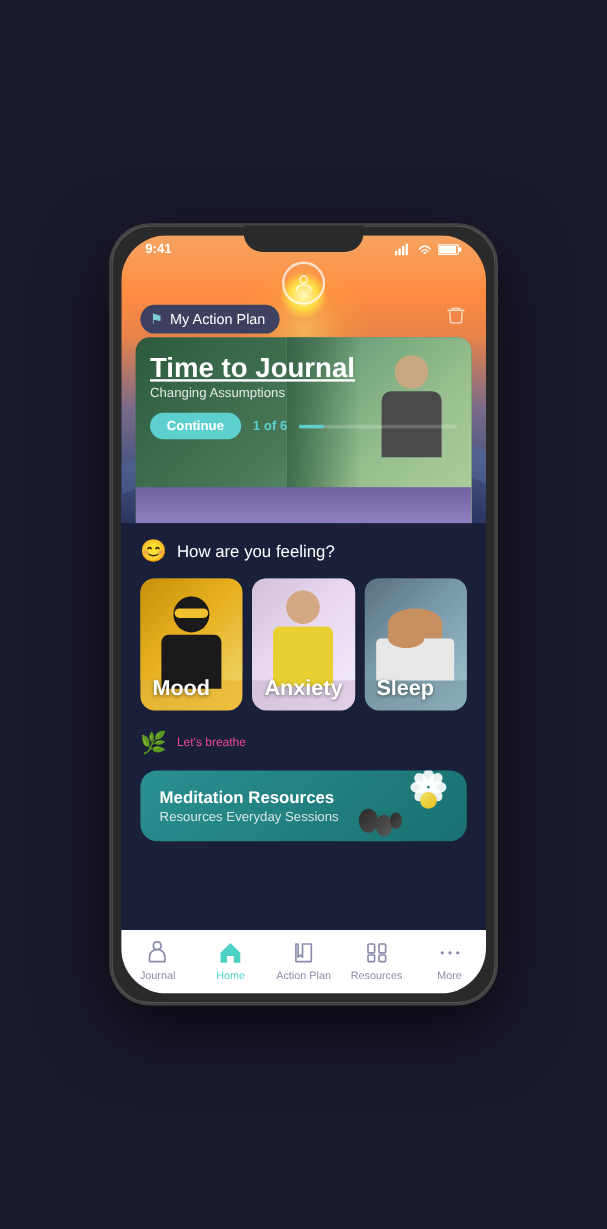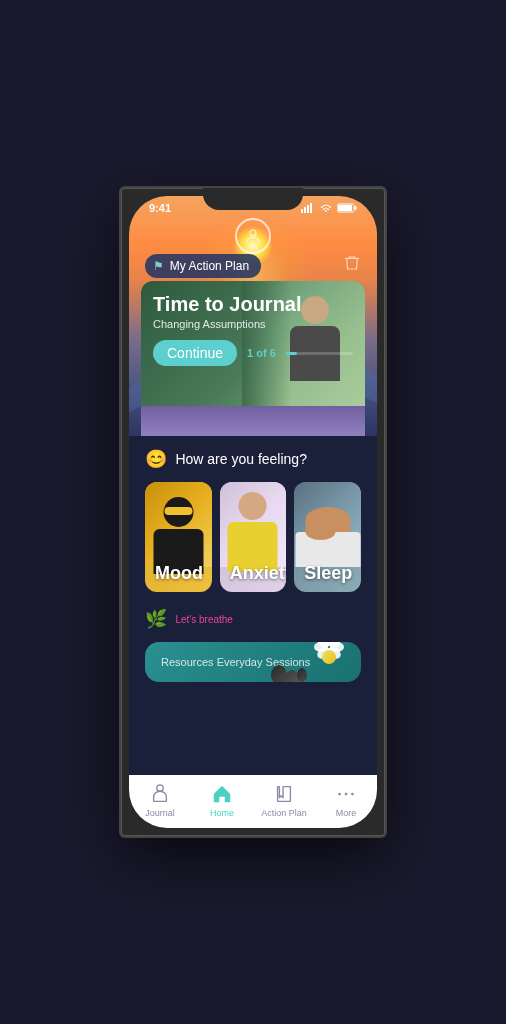--- a/index.html
+++ b/index.html
@@ -5,24 +5,24 @@
     * { margin: 0; padding: 0; box-sizing: border-box; }
     body {
       background: #1a1a2e;
       display: flex;
       justify-content: center;
       align-items: center;
       min-height: 100vh;
       font-family: -apple-system, BlinkMacSystemFont, 'Segoe UI', sans-serif;
     }
     .phone-outer {
-      width: 264px;
+      width: 320px;
       height: 648px;
       background: #2a2a2a;
-      border-radius: 4px;
+      border-radius: 32px;
       padding: 8px;
       box-shadow: 0 0 0 2px #444, 0 20px 60px rgba(0,0,0,0.7), inset 0 0 0 1px #555;
       position: relative;
     }
     .phone-inner {
       width: 100%;
       height: 100%;
       background: #1a1f3a;
       border-radius: 38px;
       overflow: hidden;
@@ -203,26 +203,27 @@
     
     .lavender-strip {
       position: absolute;
       bottom: 0;
       left: 0;
       right: 0;
       height: 30px;
       background: linear-gradient(to bottom, #7060a0, #9080c0);
     }
     .journal-title {
-      font-size: 20px;
+      font-size: 23px;
       font-weight: 700;
       color: #fff;
       margin-bottom: 2px;
       position: relative;
       z-index: 3;
+      text-decoration: underline;
     }
     .journal-subtitle {
       font-size: 11px;
       color: rgba(255,255,255,0.85);
       margin-bottom: 10px;
       position: relative;
       z-index: 3;
     }
     .journal-actions {
       display: flex;
@@ -230,22 +231,22 @@
       gap: 10px;
       position: relative;
       z-index: 3;
     }
     .continue-btn {
       background: #5dcfcf;
       color: #fff;
       border: none;
       border-radius: 20px;
       padding: 5px 14px;
-      font-size: 14px;
-      font-weight: 400;
+      font-size: 11px;
+      font-weight: 700;
       cursor: pointer;
     }
     .progress-text {
       color: #5dcfcf;
       font-size: 11px;
       font-weight: 600;
     }
     .progress-bar-track {
       flex: 1;
       height: 3px;
@@ -519,20 +520,21 @@
         </div>
       </div>
 
       <div class="breathe-section">
         <span class="breathe-icon">🌿</span>
         <span class="breathe-text">Let's breathe</span>
       </div>
 
       <div class="meditation-card">
         <div class="meditation-card-content">
+          <div class="meditation-title">Meditation Resources</div>
           <div class="meditation-subtitle">Resources Everyday Sessions</div>
         </div>
         <div class="meditation-decoration">
 
           <div style="position:relative;width:80px;height:55px;">
 
             <div style="position:absolute;left:0;bottom:5px;width:16px;height:20px;background:linear-gradient(135deg,#2a2a2a,#4a4a4a);border-radius:50%;"></div>
             <div style="position:absolute;left:14px;bottom:2px;width:14px;height:18px;background:linear-gradient(135deg,#3a3a3a,#5a5a5a);border-radius:50%;"></div>
             <div style="position:absolute;left:26px;bottom:8px;width:10px;height:14px;background:linear-gradient(135deg,#2a2a2a,#4a4a4a);border-radius:50%;"></div>
 
@@ -574,20 +576,29 @@
         <span class="nav-label nav-label-home">Home</span>
       </div>
 
       <div class="nav-item">
         <svg width="22" height="22" viewBox="0 0 24 24" fill="none">
           <path d="M5 4h2v12l2-2 2 2V4h8v16H5V4Z" stroke="#8a8aaa" stroke-width="1.5" stroke-linejoin="round"></path>
         </svg>
         <span class="nav-label nav-label-other">Action Plan</span>
       </div>
 
+      <div class="nav-item">
+        <svg width="22" height="22" viewBox="0 0 24 24" fill="none">
+          <rect x="4" y="4" width="6" height="8" stroke="#8a8aaa" stroke-width="1.5" rx="1"></rect>
+          <rect x="14" y="4" width="6" height="8" stroke="#8a8aaa" stroke-width="1.5" rx="1"></rect>
+          <rect x="4" y="14" width="6" height="6" stroke="#8a8aaa" stroke-width="1.5" rx="1"></rect>
+          <rect x="14" y="14" width="6" height="6" stroke="#8a8aaa" stroke-width="1.5" rx="1"></rect>
+        </svg>
+        <span class="nav-label nav-label-other">Resources</span>
+      </div>
 
       <div class="nav-item">
         <svg width="22" height="22" viewBox="0 0 24 24" fill="none">
           <circle cx="5" cy="12" r="1.5" fill="#8a8aaa"></circle>
           <circle cx="12" cy="12" r="1.5" fill="#8a8aaa"></circle>
           <circle cx="19" cy="12" r="1.5" fill="#8a8aaa"></circle>
         </svg>
         <span class="nav-label nav-label-other">More</span>
       </div>
     </div>

